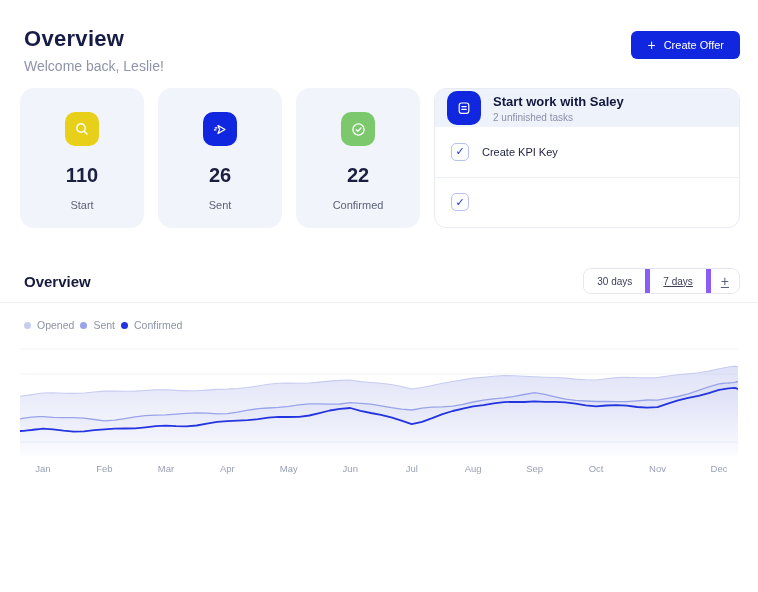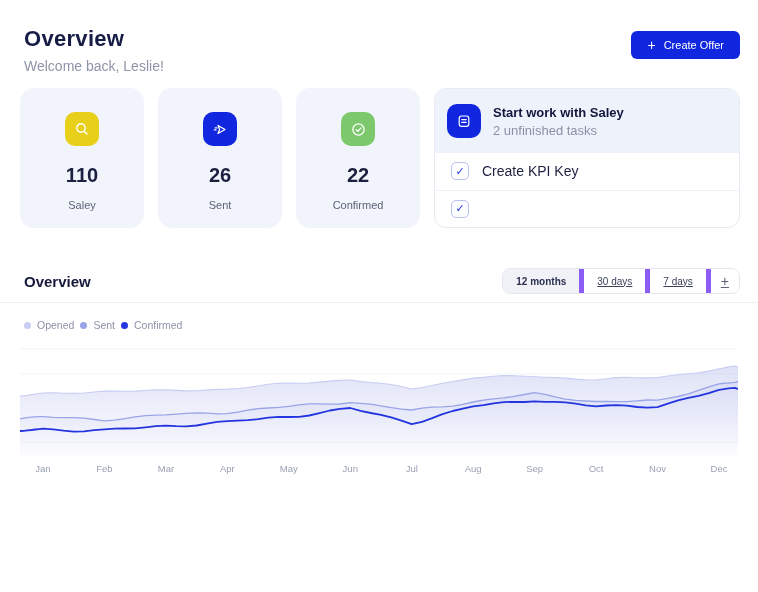--- a/index.html
+++ b/index.html
@@ -32,33 +32,33 @@
     display:flex; align-items:center; justify-content:center;
   }
   .stat-value { font-size:20px; font-weight:700; color:#1b2040; margin-top:18px; }
   .stat-label { font-size:11px; color:#5d6377; margin-top:12px; }
 
   
   .task-panel {
     flex:1; height:140px; background:#ffffff; border:1px solid #e8ebf3;
     border-radius:12px; overflow:hidden; display:flex; flex-direction:column;
   }
-  .task-header { display:flex; align-items:center; gap:12px; background:#eef2fb; padding:8px 12px; height:64px; flex:none; }
+  .task-header { display:flex; align-items:center; gap:12px; background:#eef2fb; padding:8px 12px; height:38px; flex:none; }
   .task-header-icon { width:34px; height:34px; border-radius:10px; background:#1126df; display:flex; align-items:center; justify-content:center; flex:none; }
   .task-title { font-size:13px; font-weight:700; color:#12173d; }
-  .task-subtitle { font-size:13px; color:#8b90a6; margin-top:3px; }
+  .task-subtitle { font-size:10px; color:#8b90a6; margin-top:3px; }
   .task-list { flex:1; display:flex; flex-direction:column; }
   .task-row { flex:1; display:flex; align-items:center; gap:13px; padding:0 16px; cursor:pointer; }
   .task-row + .task-row { border-top:1px solid #eff1f6; }
   .checkbox {
     width:18px; height:18px; border-radius:5px; border:1px solid #e4e8f5; background:#fcfdff;
     display:flex; align-items:center; justify-content:center; font-size:11px; color:transparent; flex:none;
   }
   .checkbox.checked { border-color:#b9c1ef; color:#2030dd; }
-  .task-label { font-size:14px; color:#1c2140; }
+  .task-label { font-size:11px; color:#1c2140; }
 
   
   .overview-bar { display:flex; justify-content:space-between; align-items:center; margin:40px 18px 0 24px; }
   .overview-title { font-size:15px; font-weight:600; color:#15193c; }
   .range-group { display:flex; align-items:stretch; border:1px solid #e4e7ef; border-radius:8px; overflow:hidden; height:26px; background:#ffffff; }
   .range-btn {
     border:none; background:#ffffff; font-family:inherit; font-size:10px; color:#3a4158;
     padding:0 13px; cursor:pointer; display:flex; align-items:center;
   }
   .range-btn + .range-btn { border-left:5px solid #8b5cf6;text-decoration:underline; }
@@ -96,21 +96,21 @@
   <div class="stats-row">
 
     <div class="stat-card">
       <div class="stat-icon" style="background: rgb(231, 207, 26);">
         <svg width="16" height="16" viewBox="0 0 16 16" fill="none" stroke="#ffffff" stroke-width="1.4" stroke-linecap="round">
           <circle cx="7" cy="7" r="4.2"></circle>
             <path d="M10.2 10.2 L13 13"></path>
         </svg>
       </div>
       <div class="stat-value">110</div>
-      <div class="stat-label">Saley</div>
+      <div class="stat-label">Start</div>
     </div>
 
     <div class="stat-card">
       <div class="stat-icon" style="background: rgb(17, 38, 223);">
         <svg width="17" height="17" viewBox="0 0 17 17" fill="none" stroke="#ffffff" stroke-width="1.3" stroke-linecap="round" stroke-linejoin="round">
           <path d="M6 4.5 L13 8.5 L6 12.5 L7.6 8.5 Z"></path>
           <path d="M3.2 6.8 h1.8"></path>
             <path d="M2.4 8.9 h1.6"></path>
         </svg>
       </div>
@@ -151,21 +151,20 @@
         <div class="task-row">
           <span class="checkbox checked">✓</span>
         </div>
       </div>
     </div>
   </div>
 
   <div class="overview-bar">
     <div class="overview-title">Overview</div>
     <div class="range-group">
-      <button class="range-btn selected">12 months</button>
       <button class="range-btn">30 days</button>
       <button class="range-btn">7 days</button>
       <button class="range-btn add">+</button>
     </div>
   </div>
 
   <hr class="section-divider">
 
   <div class="legend" id="legend">
       <div class="legend-item">

